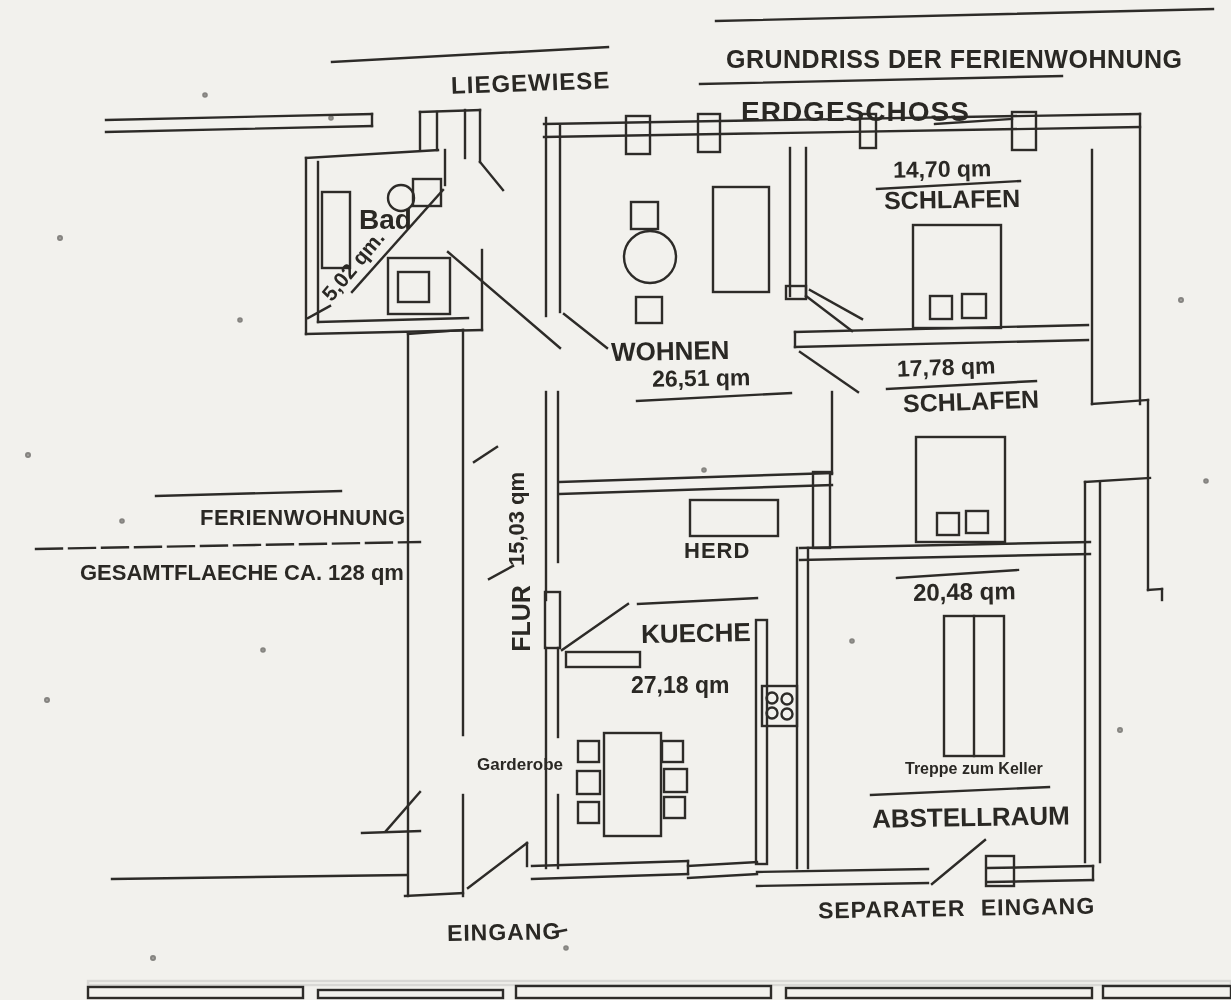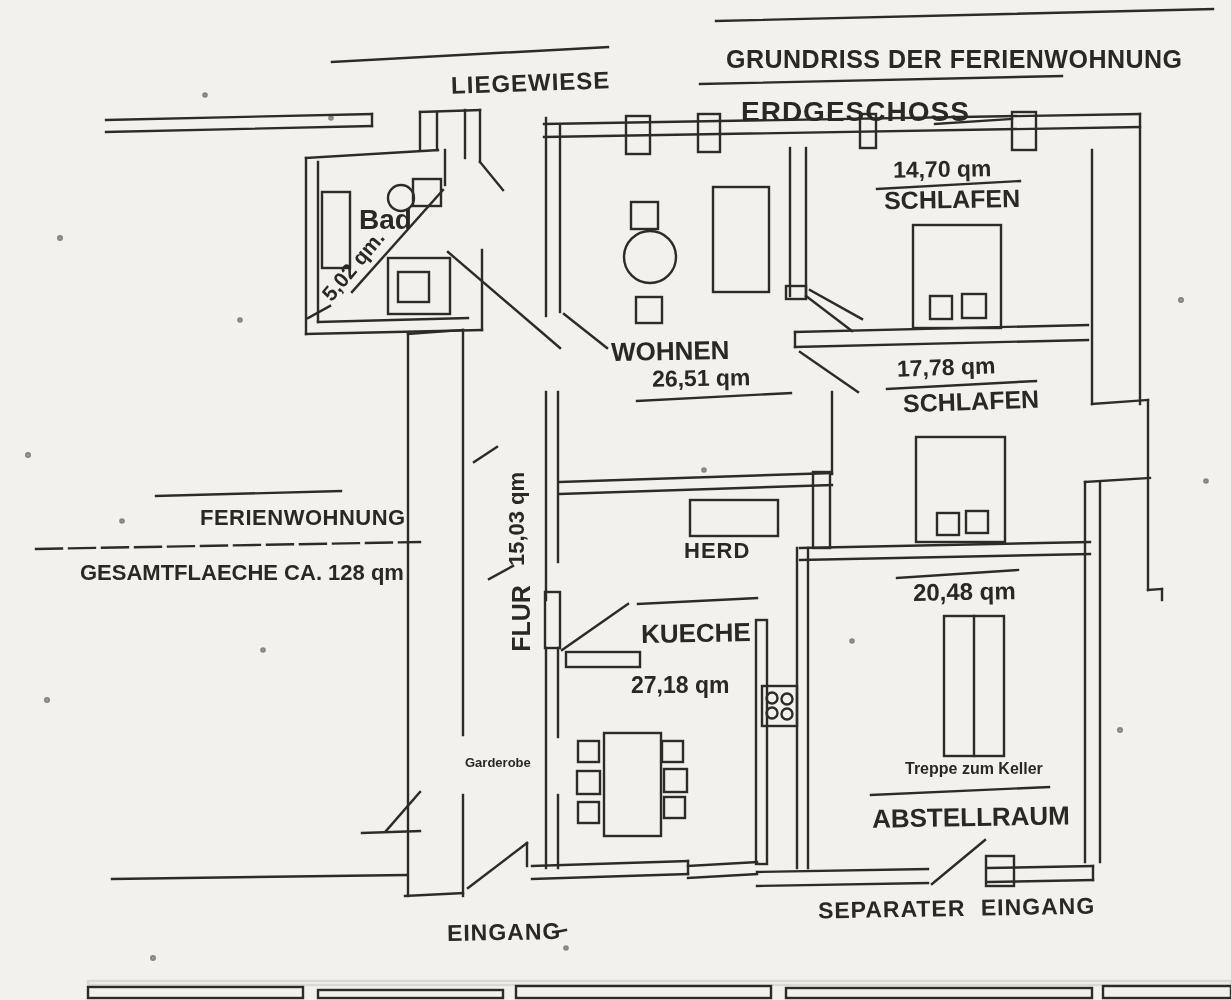--- a/index.html
+++ b/index.html
@@ -261,20 +261,20 @@
 
   <div class="lbl b600" style="left:457px;top:508px;width:120px;font-size:22px;text-align:center;transform:rotate(-90deg);">15,03 qm</div>
   <div class="lbl b700" style="left:481px;top:606px;width:80px;font-size:25px;text-align:center;transform:rotate(-90deg);">FLUR</div>
 
   <div class="lbl b600" style="left:684px;top:540px;font-size:22px;letter-spacing:1px;">HERD</div>
 
   <div class="lbl b700" style="left:641px;top:620px;font-size:26px;transform:rotate(-1deg);">KUECHE</div>
   <div class="lbl b600" style="left:631px;top:658px;font-size:23px;margin-top:16px;">27,18 qm</div>
 
   <div class="lbl b600" style="left:913px;top:580px;font-size:24px;transform:rotate(-1deg);">20,48 qm</div>
-  <div class="lbl b700" style="left:465px;top:756px;font-size:13px;">Garderobe</div>
+  <div class="lbl b700" style="left:477px;top:756px;font-size:17px;">Garderobe</div>
   <div class="lbl b700" style="left:905px;top:761px;font-size:16px;">Treppe zum Keller</div>
   <div class="lbl b700" style="left:872px;top:804px;font-size:26px;transform:rotate(-1deg);">ABSTELLRAUM</div>
 
   <div class="lbl b600" style="left:447px;top:921px;font-size:23px;letter-spacing:1px;transform:rotate(-1deg);">EINGANG</div>
   <div class="lbl b600" style="left:818px;top:897px;font-size:23px;letter-spacing:1px;word-spacing:8px;transform:rotate(-1deg);">SEPARATER EINGANG</div>
 
 </div>
 
 </body></html>

